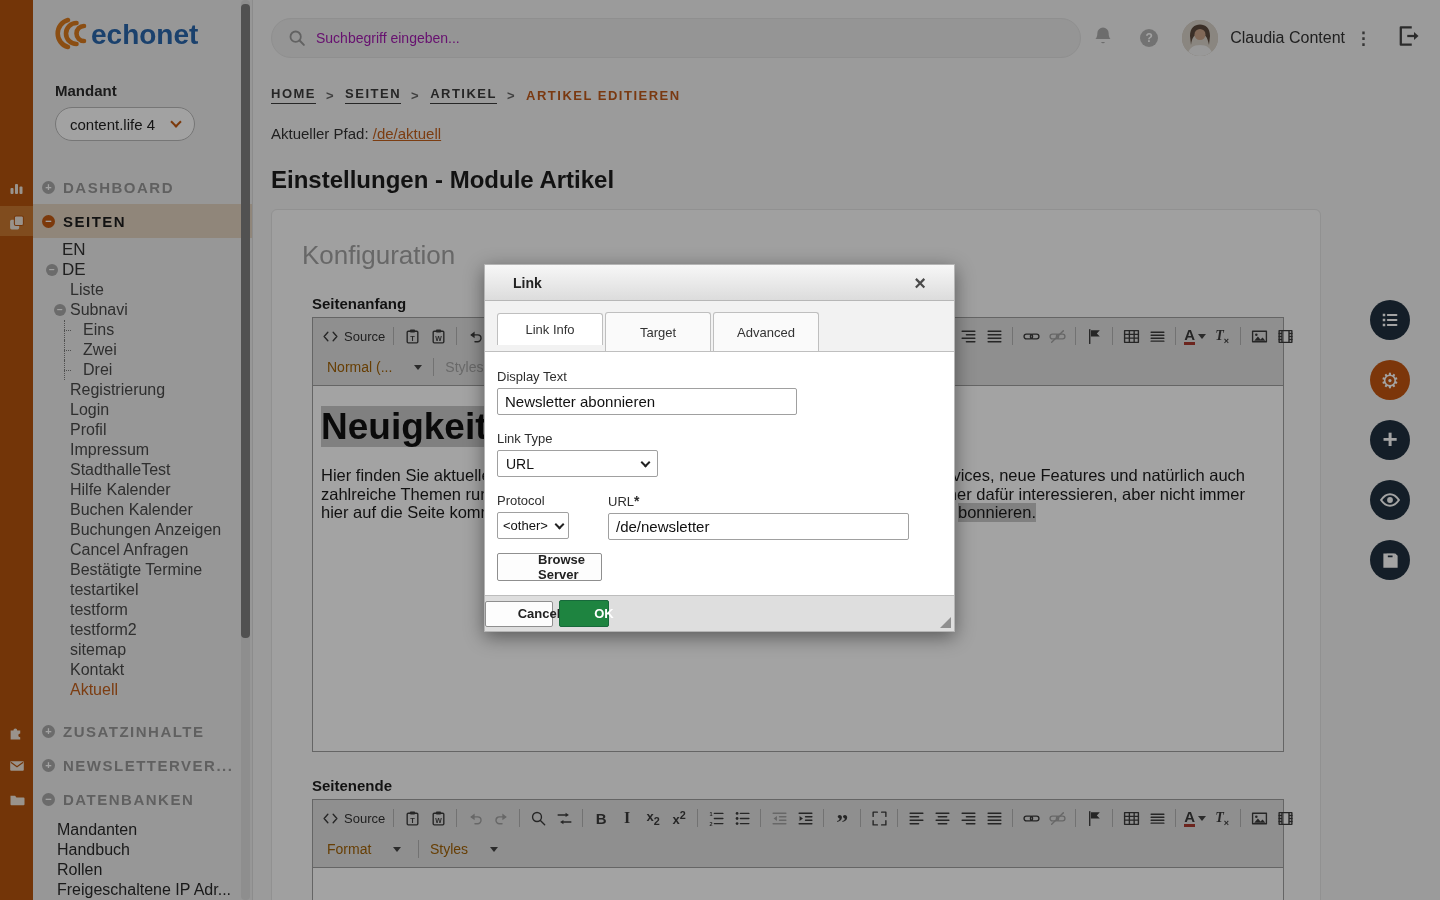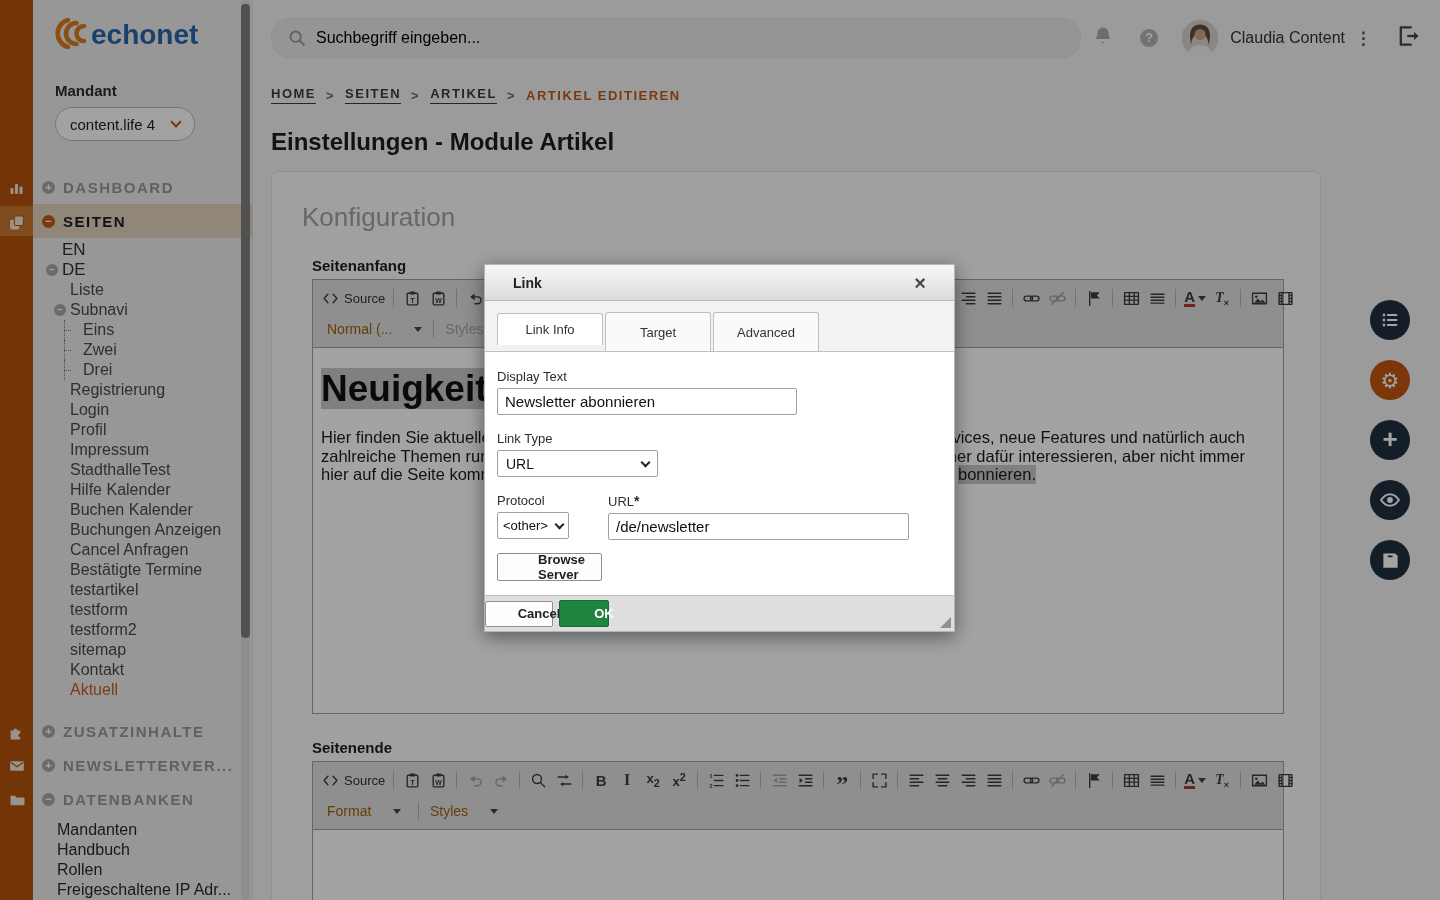--- a/index.html
+++ b/index.html
@@ -43,21 +43,21 @@
   .dbitems{padding:4px 0 0 0;}
   .dbitem{height:20px;display:flex;align-items:center;padding-left:24px;font-size:16px;color:#2a2a2a;white-space:nowrap;}
   .s-scroll-track{position:absolute;right:2px;top:0;bottom:0;width:9px;background:#dedede;border-radius:4px;}
   .s-scroll-thumb{position:absolute;right:2px;top:4px;width:9px;height:634px;background:#7f7f7f;border-radius:4px;}
 
   
   .main{flex:1;position:relative;border-left:1px solid #dcdcdc;}
   .topbar{height:76px;display:flex;align-items:center;padding:0 20px 0 18px;}
   .search-pill{width:810px;height:40px;border-radius:20px;background:#e9e9e9;border:1px solid #e0e0e0;
     display:flex;align-items:center;padding:0 16px;flex:none;}
-  .search-ph{margin-left:10px;font-size:16px;color:#000000;}
+  .search-ph{margin-left:10px;font-size:14px;color:#a21caf;}
   .top-right{margin-left:auto;display:flex;align-items:center;}
   .help-circ{width:18px;height:18px;border-radius:50%;background:#b3b3b3;color:#fff;font-size:12px;font-weight:bold;
     display:flex;align-items:center;justify-content:center;}
   .avatar{width:36px;height:36px;border-radius:50%;overflow:hidden;background:#cfc6ba;flex:none;}
   .user-name{font-size:16px;color:#333;margin:0 6px 0 12px;white-space:nowrap;}
   .kebab{font-size:17px;color:#555;font-weight:bold;padding:0 4px;}
 
   .content{padding:10px 0 0 18px;position:relative;}
   .crumbs{display:flex;align-items:center;gap:10px;font-size:13px;font-weight:bold;letter-spacing:1.5px;}
   .crumb{color:#3c3c3c;border-bottom:1px solid #3c3c3c;padding-bottom:2px;}
@@ -374,20 +374,24 @@
     <div class="content">
       <div class="crumbs" id="crumbs">
           <span class="crumb">HOME</span>
           <span class="crumb-sep">&gt;</span>
           <span class="crumb">SEITEN</span>
           <span class="crumb-sep">&gt;</span>
           <span class="crumb">ARTIKEL</span>
           <span class="crumb-sep">&gt;</span>
           <span class="crumb-cur">ARTIKEL EDITIEREN</span>
         </div>
+      <div class="pathrow">
+        <span>Aktueller Pfad:</span>
+        <a href="#">/de/aktuell</a>
+      </div>
       <div class="page-h1">Einstellungen - Module Artikel</div>
 
       <div class="card">
         <div class="card-title">Konfiguration</div>
         <div id="editors">
             <div class="editor">
               <div class="ed-label">Seitenanfang</div>
               <div class="toolbar">
                 <div class="tb-row">
                   <span class="tb-group">

